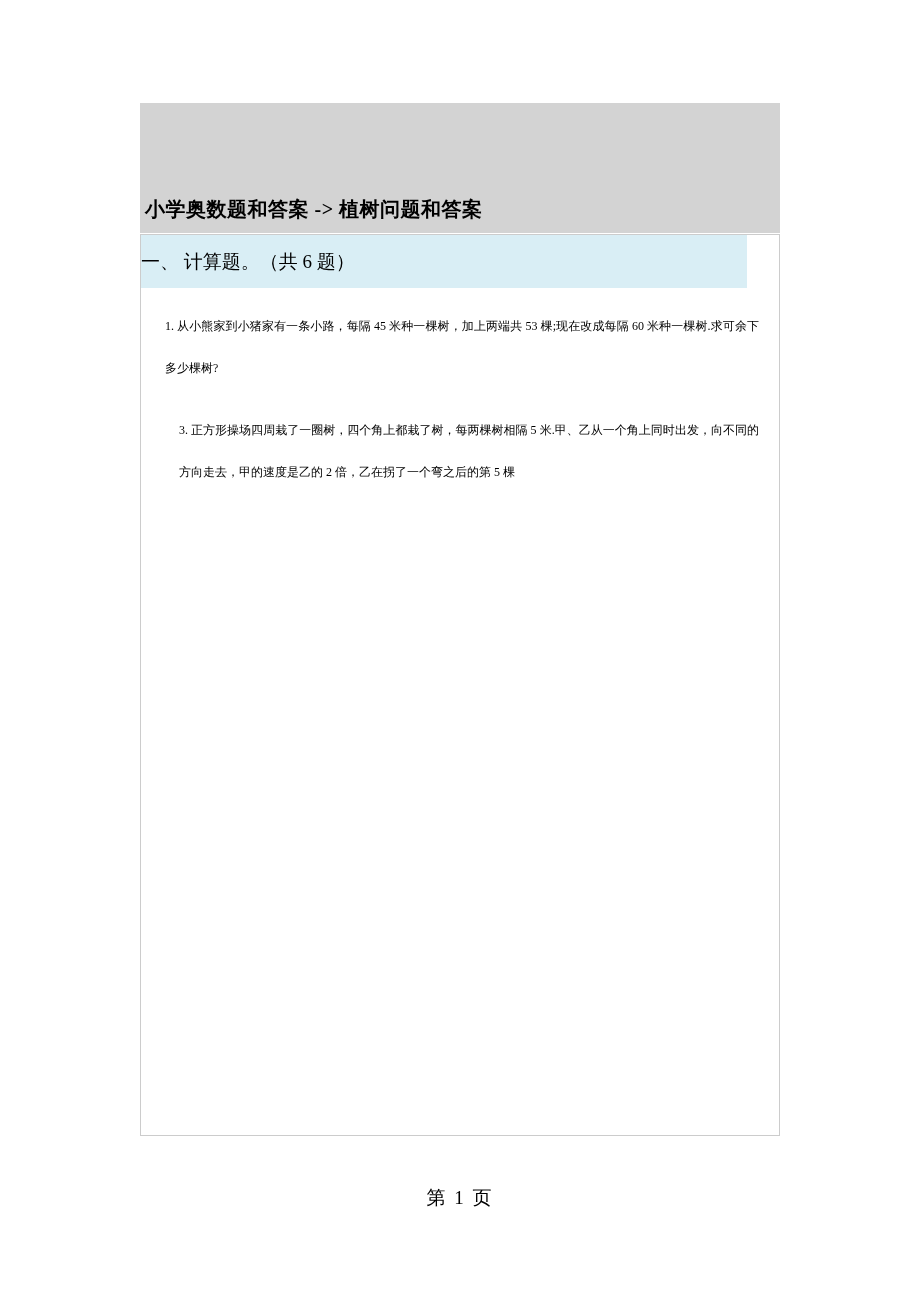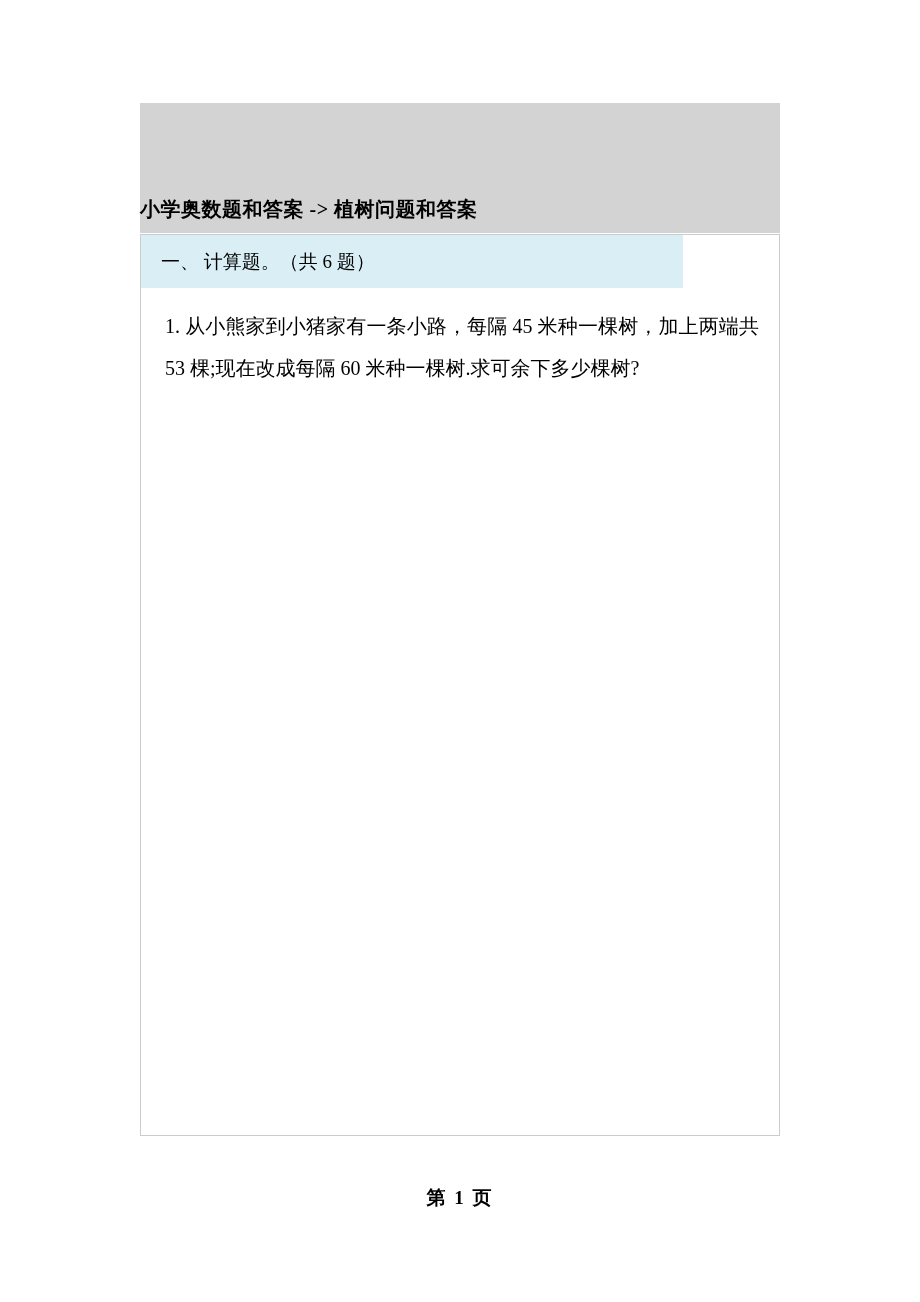--- a/index.html
+++ b/index.html
@@ -33,93 +33,94 @@
   }
   .doc-title {
     position: absolute;
     left: 140px;
     top: 196px;
     width: 640px;
     font-size: 20px;
     font-weight: bold;
     letter-spacing: 0.5px;
     color: #000;
+    padding-left: 5px;
     box-sizing: border-box;
   }
   
   .content-box {
     position: absolute;
     left: 140px;
     top: 234px;
     width: 640px;
     height: 902px;
     border: 1px solid #cccccc;
     box-sizing: border-box;
     background: #ffffff;
   }
   .section-head {
     position: absolute;
     left: 0px;
     top: 0px;
-    width: 542px;
+    width: 606px;
     height: 53px;
     background: #d9eef5;
     display: flex;
     align-items: center;
-    padding-left: 20px;
     box-sizing: border-box;
     font-size: 19px;
     color: #000;
   }
   .body-text {
     position: absolute;
     left: 24px;
     top: 70px;
     width: 594px;
     box-sizing: border-box;
   }
   p.para {
     margin: 0 0 16px 0;
-    font-size: 20px;
+    font-size: 12px;
     line-height: 42px;
     text-align: justify;
     text-justify: inter-ideograph;
   }
   p.indent {
     padding-left: 14px;
   }
   p.q {
     margin-bottom: 20px;
   }
   .footer {
     position: absolute;
     left: 0;
     top: 1185px;
     width: 920px;
     text-align: center;
     font-size: 19px;
-    font-weight: bold;
+    font-weight: normal;
     color: #000;
     letter-spacing: 2px;
   }
 </style>
 </head>
 <body>
 
 <div class="page">
 
   <div class="header-band"></div>
 
   <div class="doc-title">小学奥数题和答案 -&gt; 植树问题和答案</div>
 
   <div class="content-box">
 
     <div class="section-head">一、 计算题。（共 6 题）</div>
 
     <div class="body-text">
       <p class="para q">1. 从小熊家到小猪家有一条小路，每隔 45 米种一棵树，加上两端共 53 棵;现在改成每隔 60 米种一棵树.求可余下多少棵树?</p>
+      <p class="para indent">3. 正方形操场四周栽了一圈树，四个角上都栽了树，每两棵树相隔 5 米.甲、乙从一个角上同时出发，向不同的方向走去，甲的速度是乙的 2 倍，乙在拐了一个弯之后的第 5 棵</p>
     </div>
 
   </div>
 
   <div class="footer">第 1 页</div>
 
 </div>
 
 </body></html>

